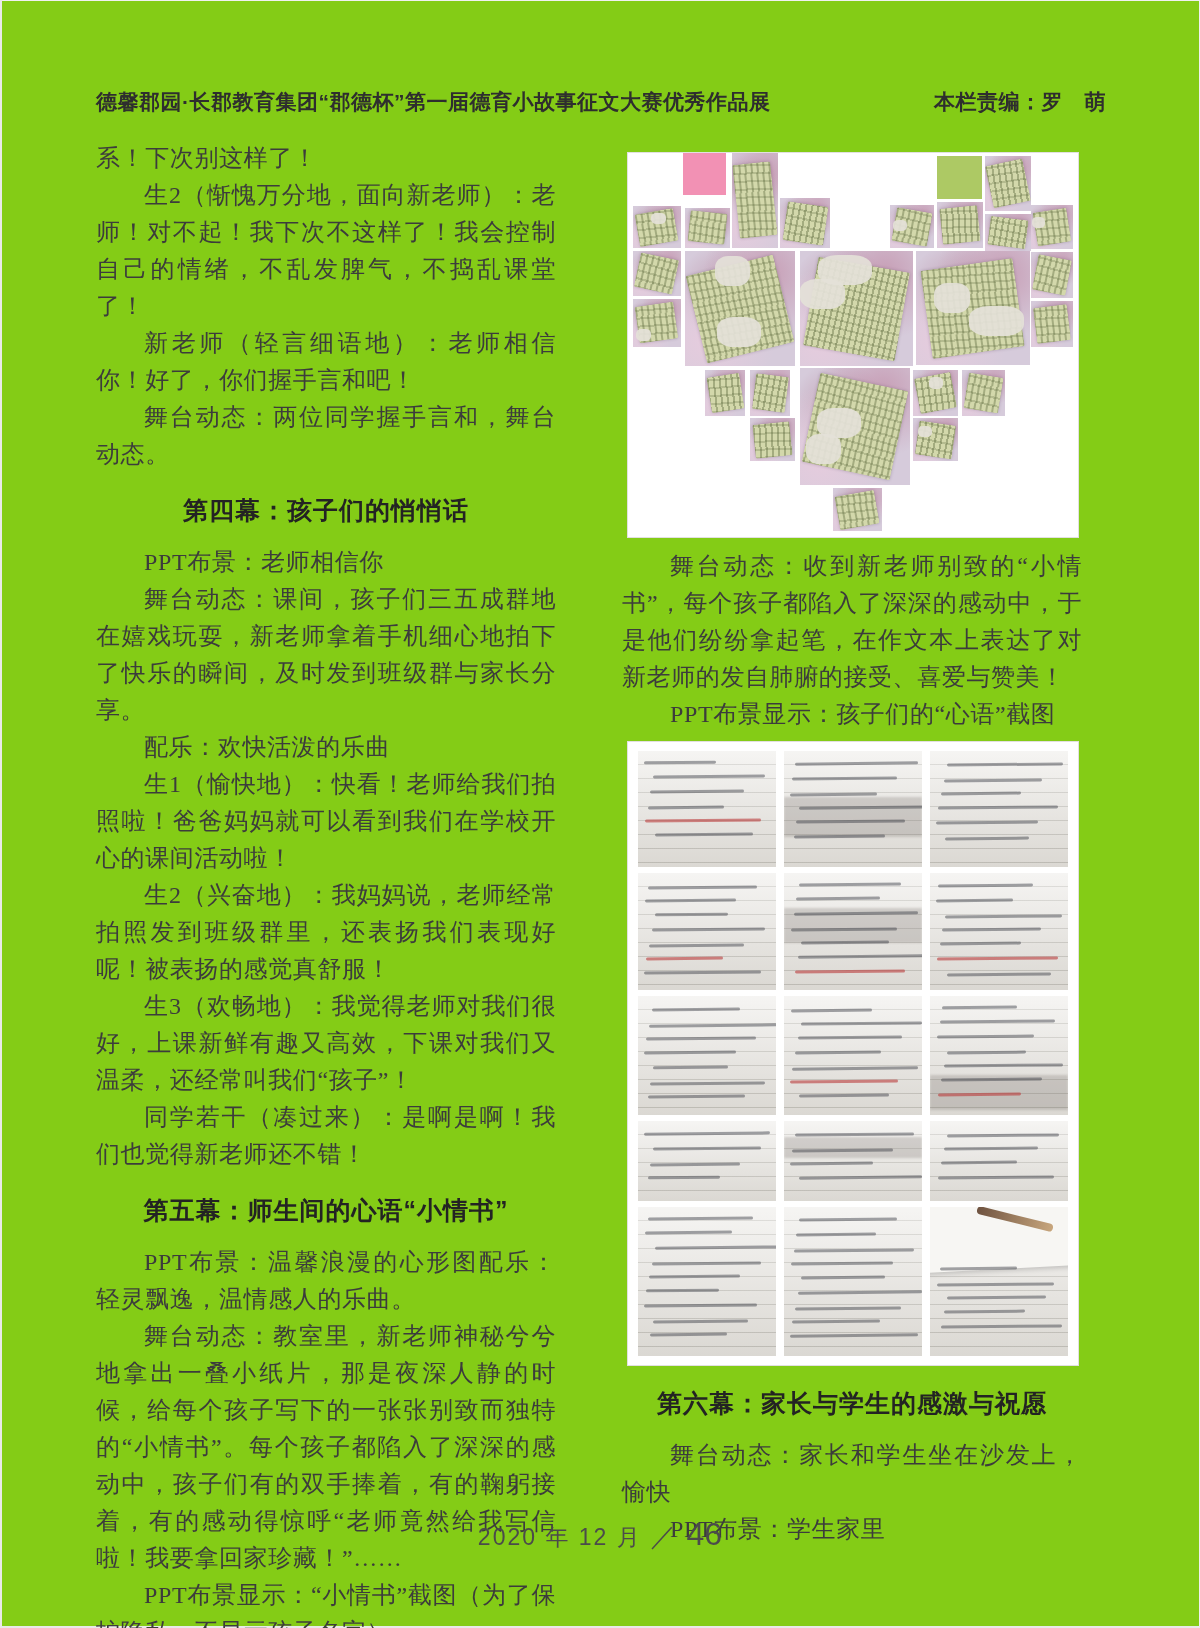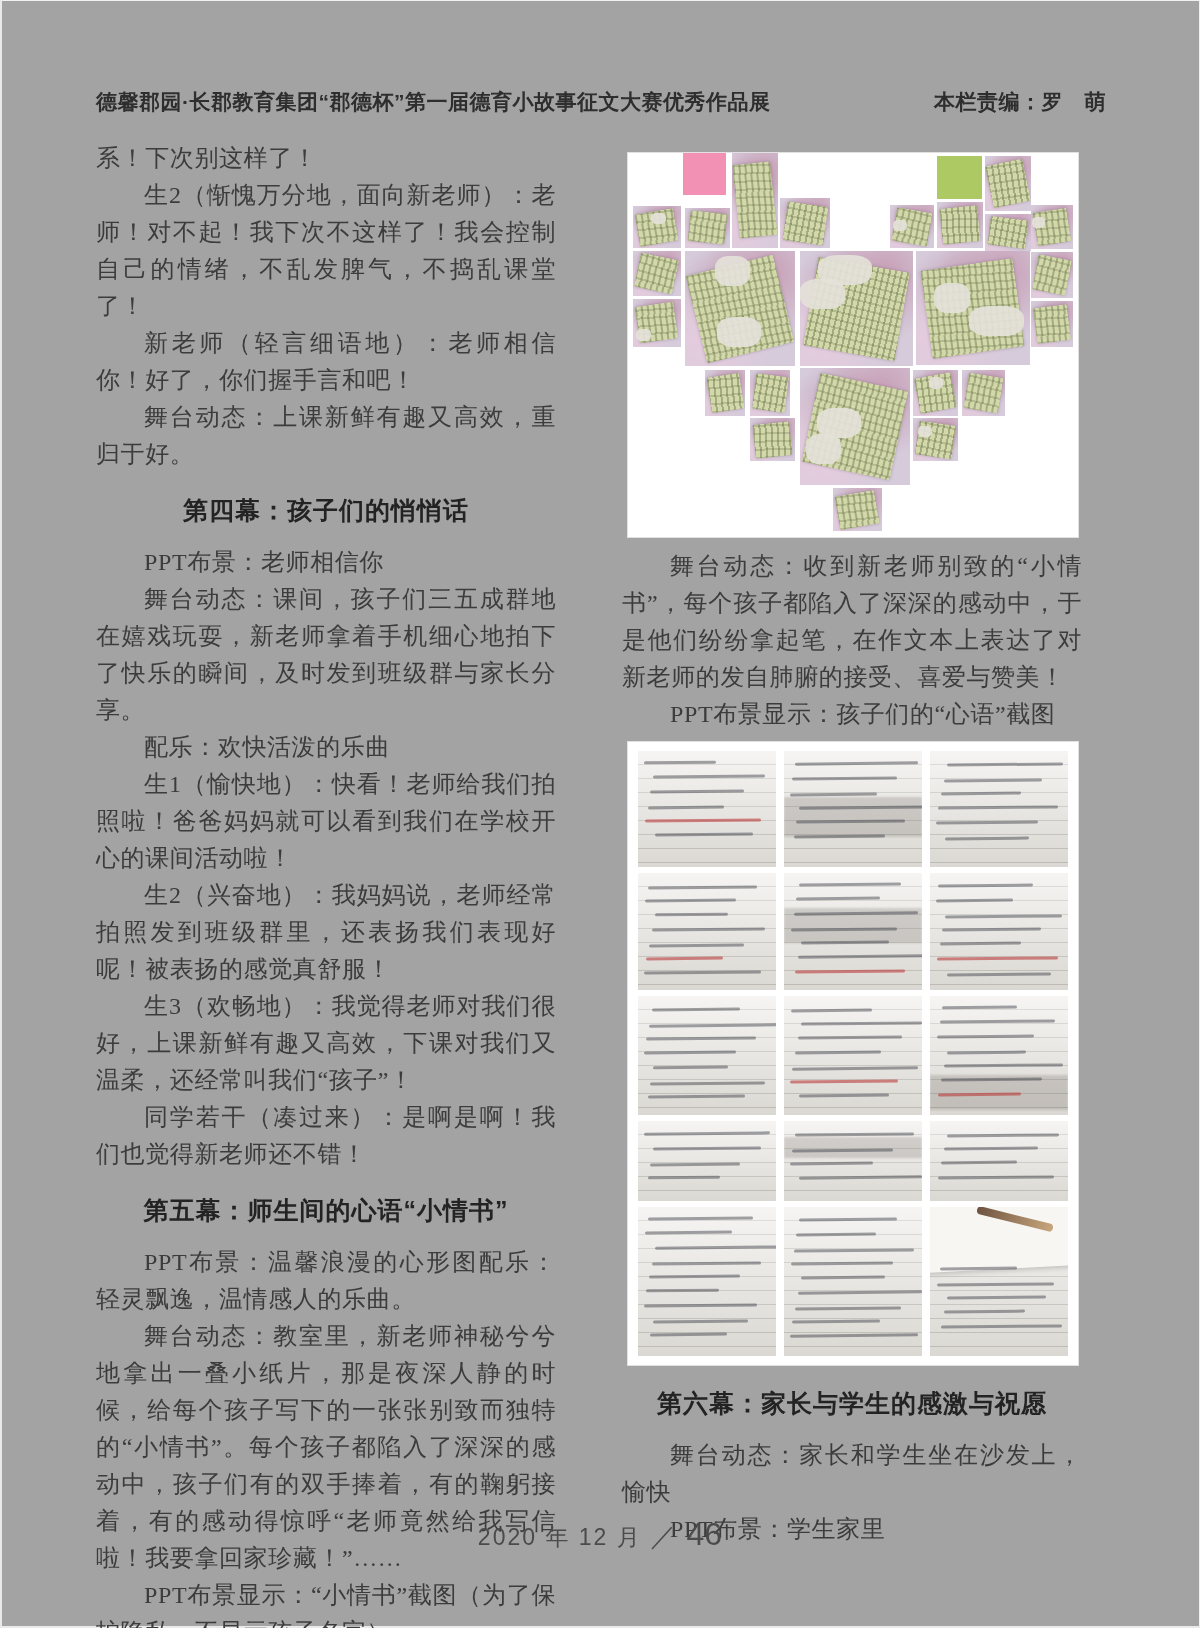--- a/index.html
+++ b/index.html
@@ -1,17 +1,17 @@
 <!DOCTYPE html>
 <html style="--pink-square: #f291b4; --green-square: #adc964; --note-green: #d3d8ab; --fabric-lilac: #d6cbdb; --paper: #eae8e4;"><head>
 <meta charset="utf-8">
 <style>
   html,body{margin:0;padding:0;background:#fff;}
   .page{
-    position:relative;width:1200px;height:1628px;background:#a3a3a3;overflow:hidden;
+    position:relative;width:1200px;height:1628px;background:#84cc16;overflow:hidden;
     font-family:"Liberation Serif", serif;color:#3c3c3c;
     box-shadow:inset 2px -2px 0 #e9e9e9, inset -1px 1px 0 #f0f0f0;
   }
   
   .page-header{
     position:absolute;left:96px;top:88px;width:1010px;
     display:flex;justify-content:space-between;align-items:baseline;
     font-family:"Liberation Sans", sans-serif;font-weight:700;
     font-size:21px;color:#2e2e2e;letter-spacing:.5px;white-space:nowrap;
   }
@@ -90,21 +90,21 @@
 
   <header class="page-header">
     <div>德馨郡园·长郡教育集团“郡德杯”第一届德育小故事征文大赛优秀作品展</div>
     <div>本栏责编：罗　萌</div>
   </header>
 
   <section class="col col-left">
     <p class="body-p no-indent">系！下次别这样了！</p>
     <p class="body-p">生2（惭愧万分地，面向新老师）：老师！对不起！我下次不这样了！我会控制自己的情绪，不乱发脾气，不捣乱课堂了！</p>
     <p class="body-p">新老师（轻言细语地）：老师相信你！好了，你们握手言和吧！</p>
-    <p class="body-p">舞台动态：上课新鲜有趣又高效，重归于好。</p>
+    <p class="body-p">舞台动态：两位同学握手言和，舞台动态。</p>
     <h3 class="scene-heading">第四幕：孩子们的悄悄话</h3>
     <p class="body-p">PPT布景：老师相信你</p>
     <p class="body-p">舞台动态：课间，孩子们三五成群地在嬉戏玩耍，新老师拿着手机细心地拍下了快乐的瞬间，及时发到班级群与家长分享。</p>
     <p class="body-p">配乐：欢快活泼的乐曲</p>
     <p class="body-p">生1（愉快地）：快看！老师给我们拍照啦！爸爸妈妈就可以看到我们在学校开心的课间活动啦！</p>
     <p class="body-p">生2（兴奋地）：我妈妈说，老师经常拍照发到班级群里，还表扬我们表现好呢！被表扬的感觉真舒服！</p>
     <p class="body-p">生3（欢畅地）：我觉得老师对我们很好，上课新鲜有趣又高效，下课对我们又温柔，还经常叫我们“孩子”！</p>
     <p class="body-p">同学若干（凑过来）：是啊是啊！我们也觉得新老师还不错！</p>
     <h3 class="scene-heading">第五幕：师生间的心语“小情书”</h3>
     <p class="body-p">PPT布景：温馨浪漫的心形图配乐：轻灵飘逸，温情感人的乐曲。</p>

